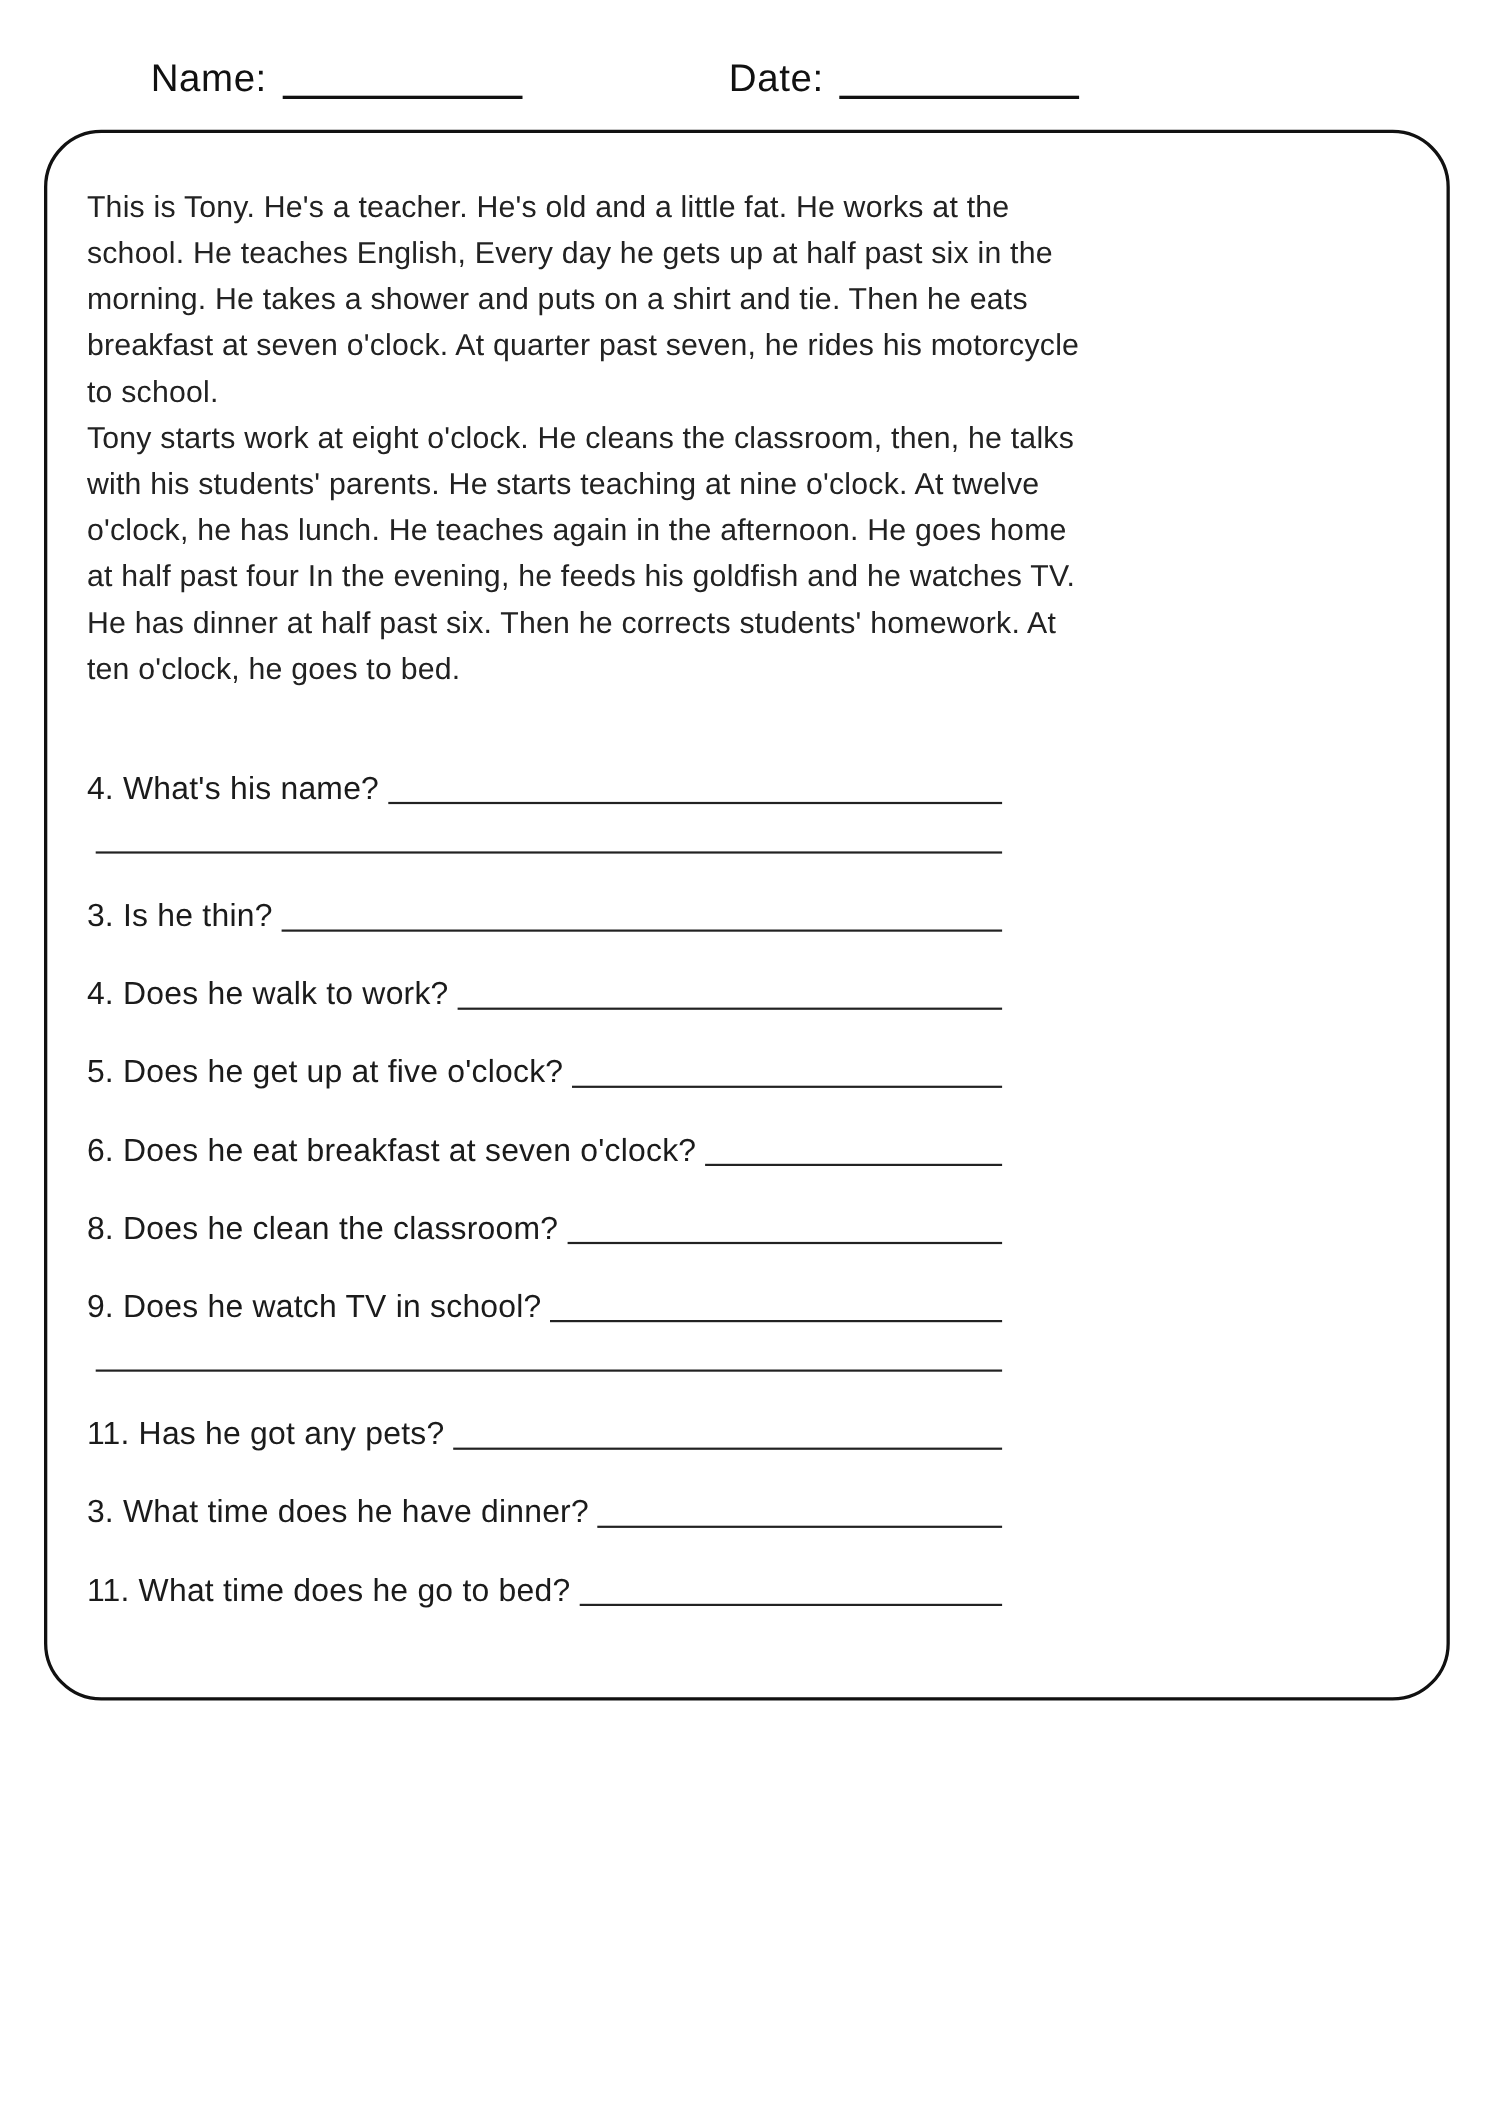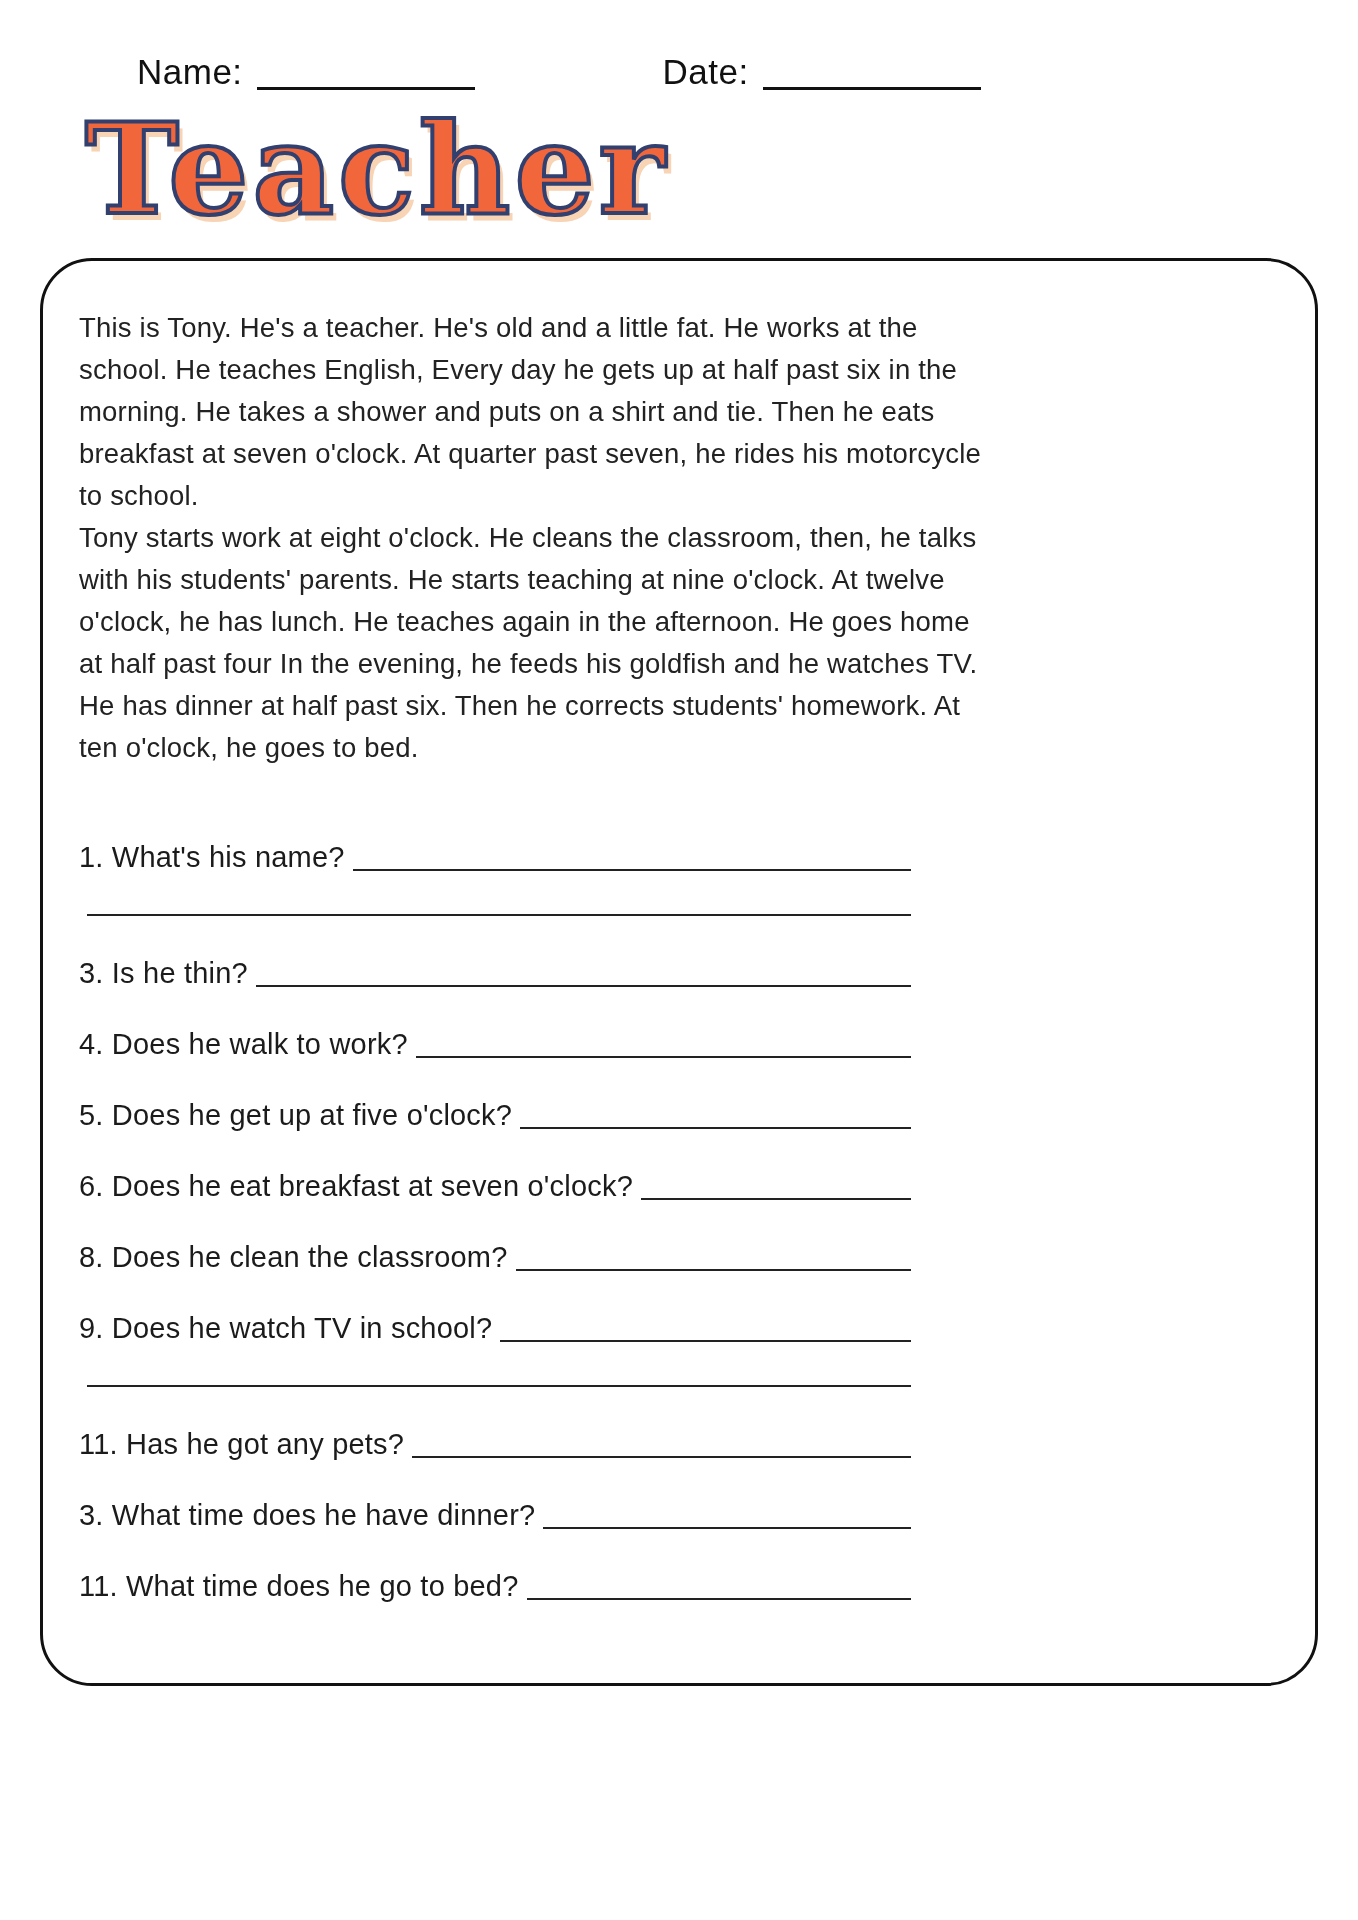--- a/index.html
+++ b/index.html
@@ -100,29 +100,28 @@
     <div class="field">
       <span class="field-label">Name:</span>
       <span class="field-line"></span>
     </div>
     <div class="field">
       <span class="field-label">Date:</span>
       <span class="field-line"></span>
     </div>
   </div>
 
-  <h1 class="title">Teacher</h1>
 
   <div class="content-box">
     <p class="passage">This is Tony. He's a teacher. He's old and a little fat. He works at the school. He teaches English, Every day he gets up at half past six in the morning. He takes a shower and puts on a shirt and tie. Then he eats breakfast at seven o'clock. At quarter past seven, he rides his motorcycle to school.</p>
     <p class="passage">Tony starts work at eight o'clock. He cleans the classroom, then, he talks with his students' parents. He starts teaching at nine o'clock. At twelve o'clock, he has lunch. He teaches again in the afternoon. He goes home at half past four In the evening, he feeds his goldfish and he watches TV. He has dinner at half past six. Then he corrects students' homework. At ten o'clock, he goes to bed.</p>
 
     <div class="questions" id="questions">
         <div class="q-row">
-          <span class="q-text">1. What's his name?</span>
+          <span class="q-text">4. What's his name?</span>
           <span class="q-line"></span>
         </div>
         <div class="q-row">
           <span class="q-line"></span>
         </div>
         <div class="q-row">
           <span class="q-text">3. Is he thin?</span>
           <span class="q-line"></span>
         </div>
         <div class="q-row">

